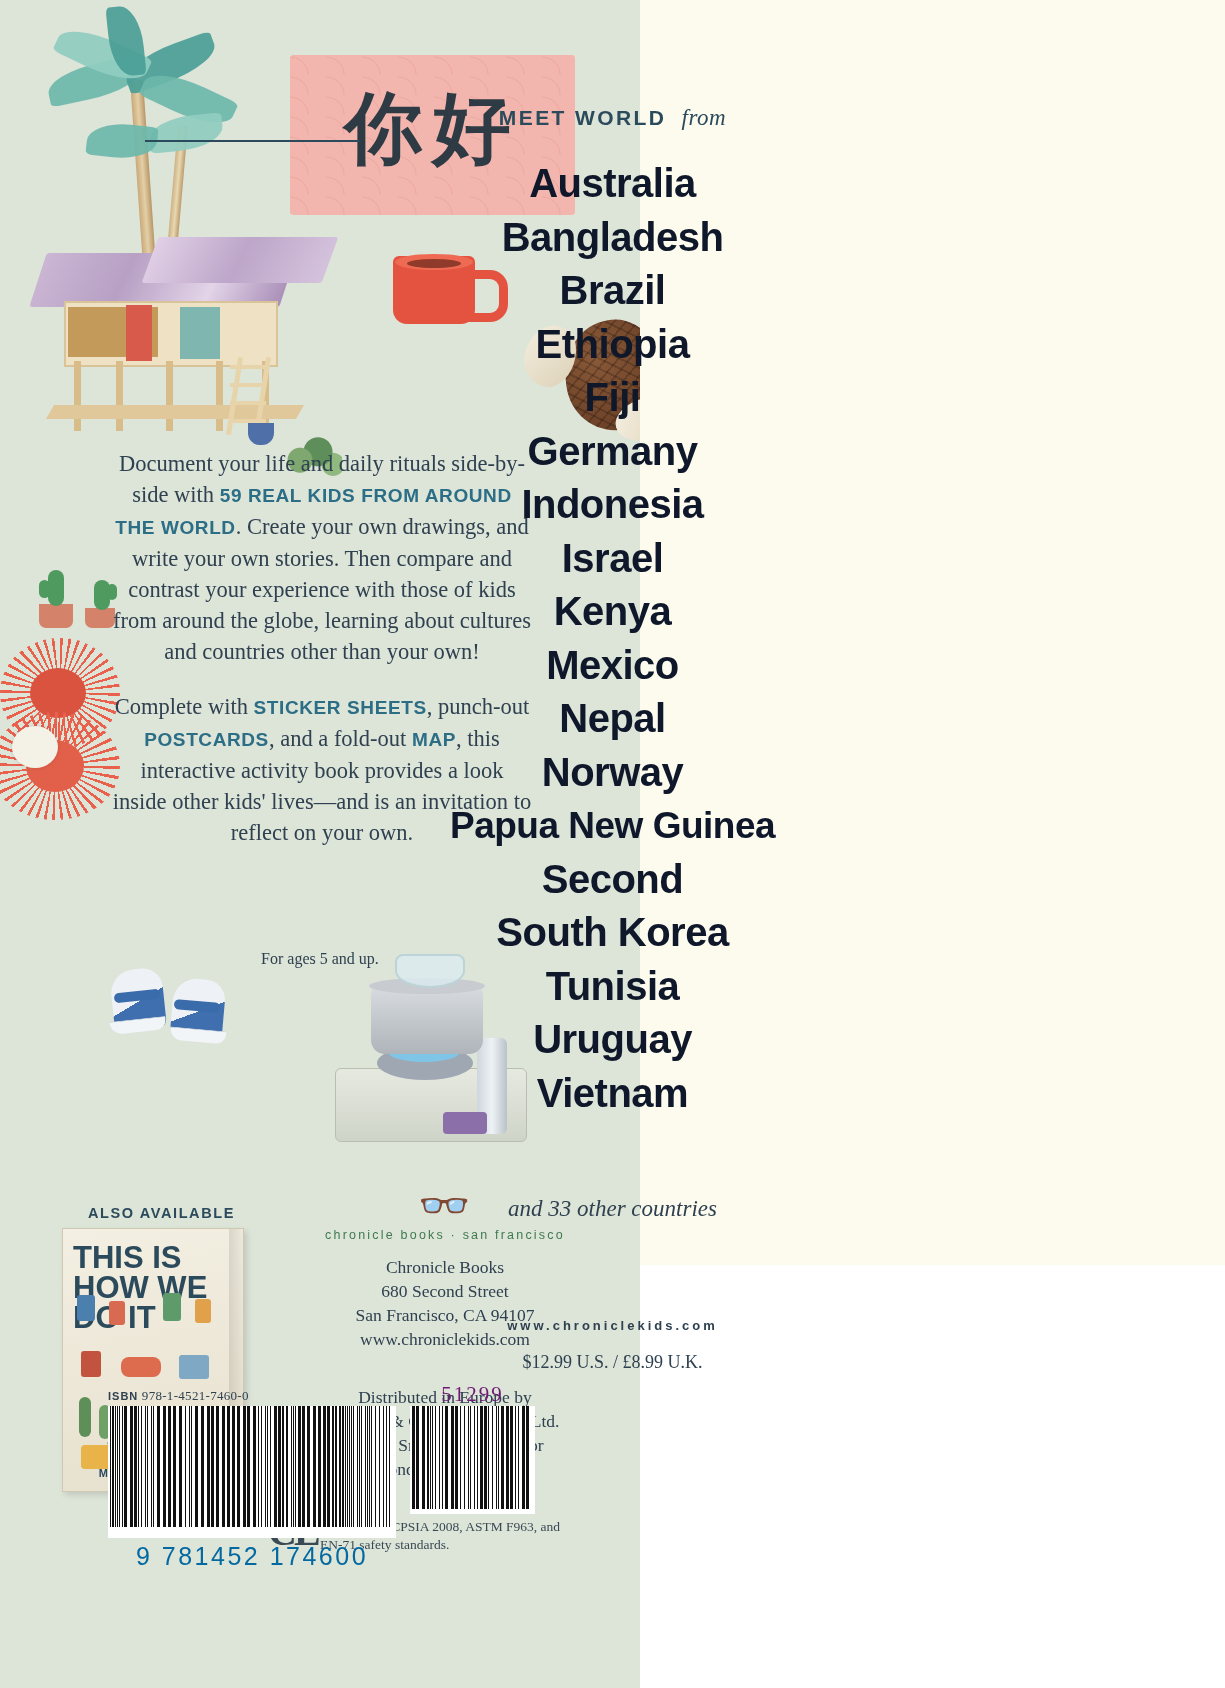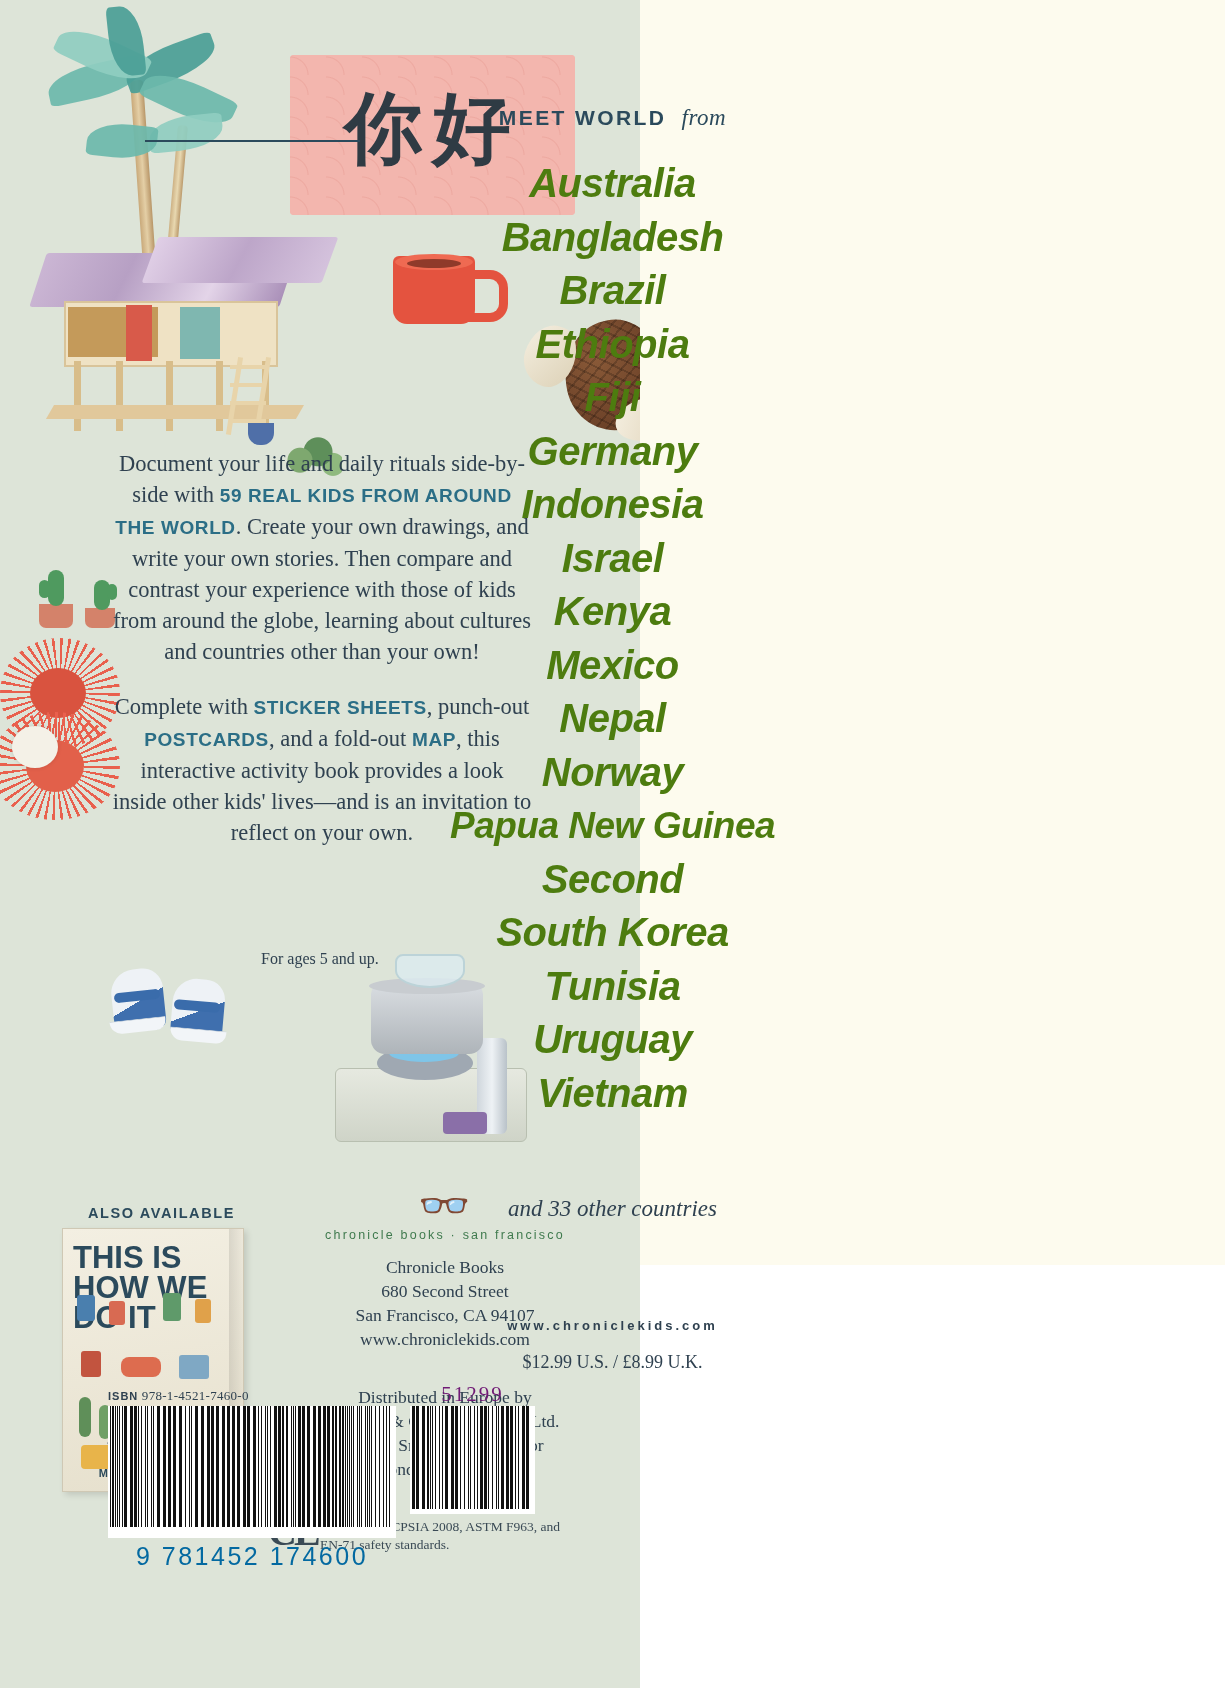--- a/index.html
+++ b/index.html
@@ -402,24 +402,23 @@
   .countries {
     position: absolute;
     left: 0; right: 0; top: 157px;
     text-align: center;
   }
   .country {
     font-family: "Liberation Sans", sans-serif;
     font-weight: 700;
     font-size: 40px;
     line-height: 53.5px;
-    color: #4d7c0f;
+    color: #0f172a;
     letter-spacing: -0.5px;
     white-space: nowrap;
-    font-style: italic;
   }
   .country.long { font-size: 37px; }
   .others {
     position:absolute; left:0; right:0; top: 1196px;
     text-align:center;
     font-style: italic;
     font-size: 23px;
     color: #2f4150;
   }
 

